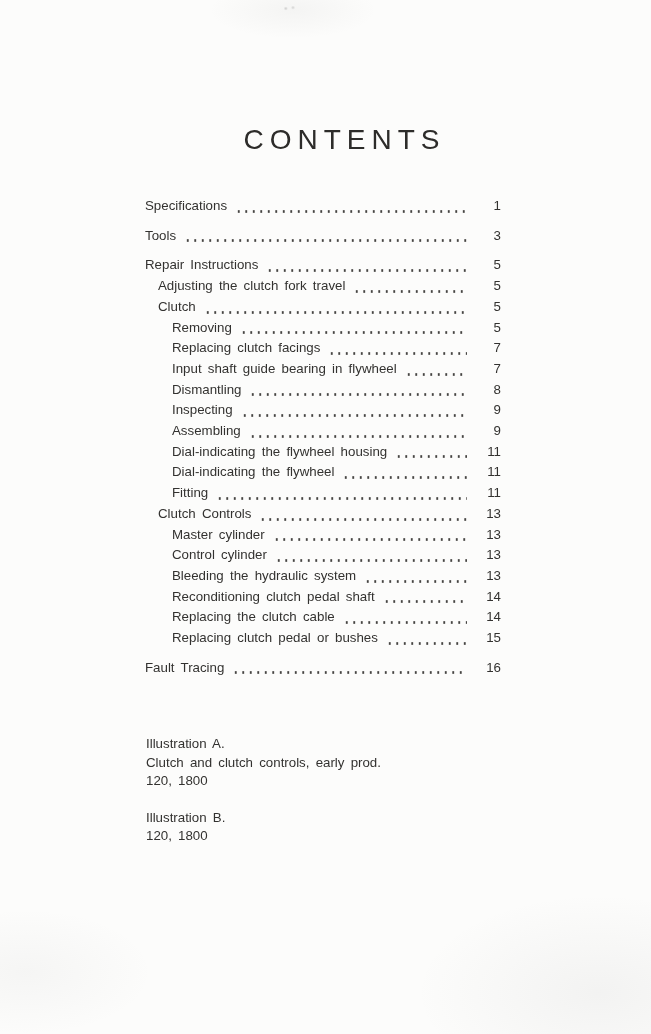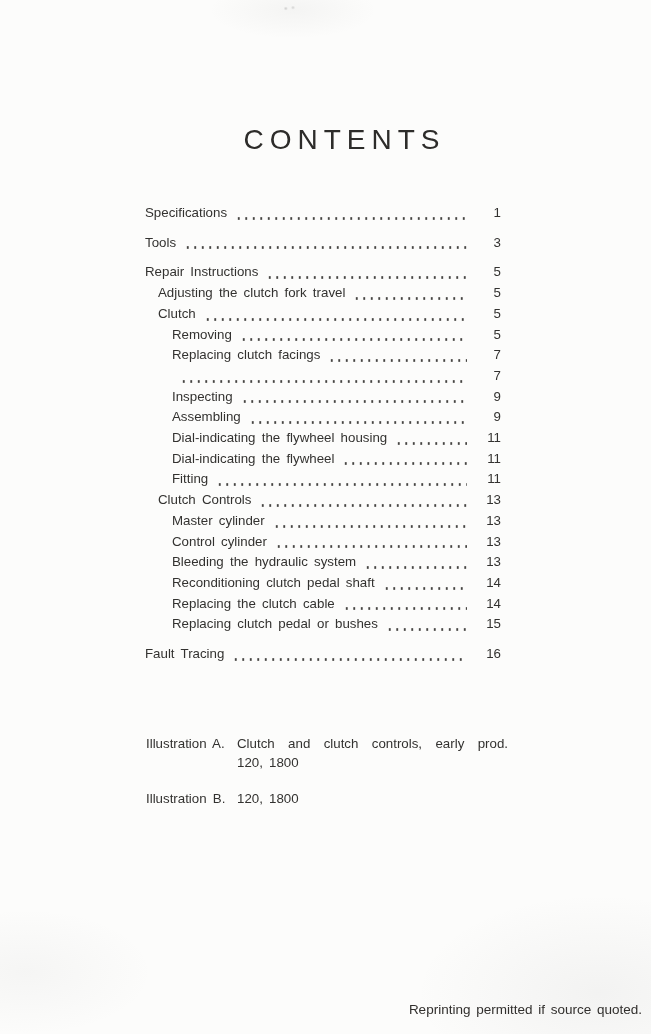--- a/index.html
+++ b/index.html
@@ -52,21 +52,21 @@
     line-height: 20.7px;
     word-spacing: 2.5px;
   }
   .row {
     display: flex;
     align-items: baseline;
   }
   .row.lvl0 { margin-top: 9px; }
   .row.lvl1 { padding-left: 13px; }
   .row.lvl2 { margin-top: 0;  padding-left: 27px; }
-  .toc .row:first-child { margin-top: 8px; }
+  .toc .row:first-child { margin-top: 1px; }
   .lbl { white-space: nowrap; }
   .leader {
     flex: 1;
     align-self: flex-end;
     height: 3px;
     margin: 0 10px 4px 8px;
     background-image: radial-gradient(circle, #454442 1.05px, rgba(0,0,0,0) 1.4px);
     background-size: 7.5px 3px;
     background-position: left bottom;
     background-repeat: repeat-x;
@@ -83,20 +83,21 @@
     left: 146px;
     width: 362px;
     font-size: 13.3px;
     line-height: 18.5px;
     word-spacing: 2.5px;
   }
   .ill {
     display: flex;
     align-items: flex-start;
     margin-bottom: 18px;
+    flex-direction: column;
   }
   .ill-label {
     width: 91px;
     flex: none;
     white-space: nowrap;
   }
   .ill-text { flex: 1; }
   .ill-line1.justified {
     text-align: justify;
     text-align-last: justify;
@@ -146,22 +147,28 @@
         <span class="lbl">Removing</span>
         <span class="leader"></span>
         <span class="pg">5</span>
       </div>
       <div class="row lvl2">
         <span class="lbl">Replacing clutch facings</span>
         <span class="leader"></span>
         <span class="pg">7</span>
       </div>
       <div class="row lvl2">
+        <span class="lbl">Input shaft guide bearing in flywheel</span>
         <span class="leader"></span>
         <span class="pg">7</span>
+      </div>
+      <div class="row lvl2">
+        <span class="lbl">Dismantling</span>
+        <span class="leader"></span>
+        <span class="pg">8</span>
       </div>
       <div class="row lvl2">
         <span class="lbl">Inspecting</span>
         <span class="leader"></span>
         <span class="pg">9</span>
       </div>
       <div class="row lvl2">
         <span class="lbl">Assembling</span>
         <span class="leader"></span>
         <span class="pg">9</span>
@@ -230,14 +237,13 @@
           <div class="ill-line2">120, 1800</div>
         </div>
       </div>
       <div class="ill">
         <span class="ill-label">Illustration B.</span>
         <div class="ill-text">
           <div class="ill-line2">120, 1800</div>
         </div>
       </div>
     </div>
-  <div class="footer">Reprinting permitted if source quoted.</div>
 </div>
 
 </body></html>

